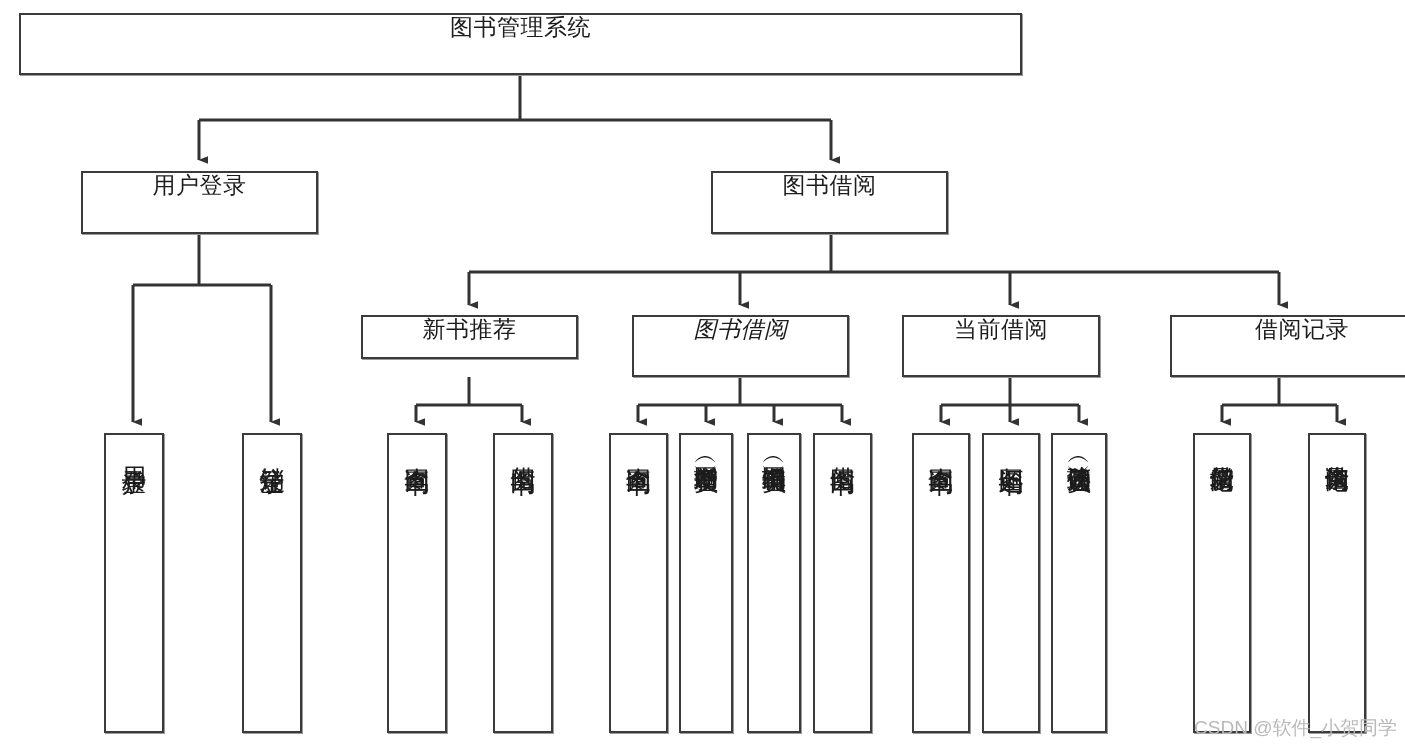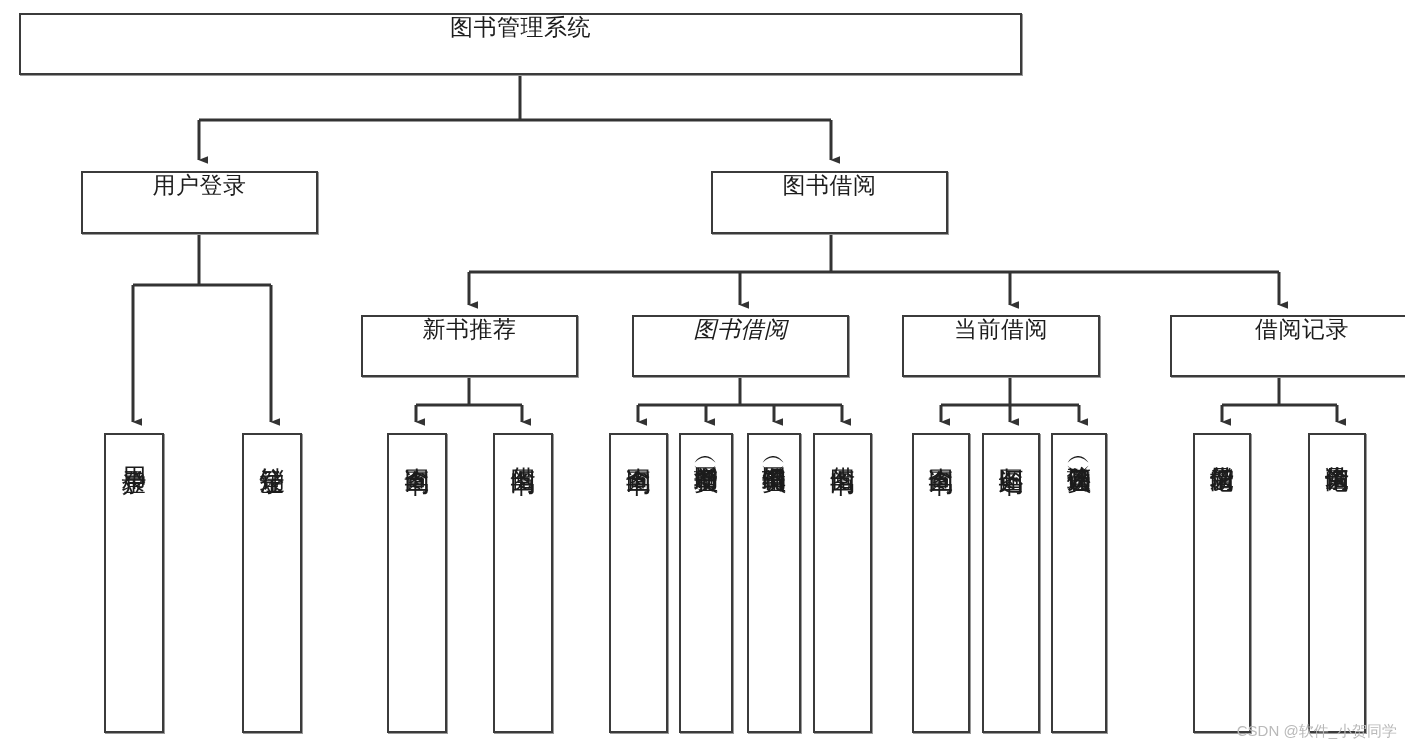--- a/index.html
+++ b/index.html
@@ -61,21 +61,21 @@
     white-space: nowrap;
   }
   .node.vertical.tall-text .node-label {
     font-size: 24px;
     letter-spacing: 0.5px;
   }
   #watermark {
     position: absolute;
     right: 8px;
     bottom: 6px;
-    font-size: 15px;
+    font-size: 19px;
     color: #b9b9b9;
     z-index: 5;
     white-space: nowrap;
     user-select: none;
   }
 </style>
 </head>
 <body>
 
 <div id="diagram-root">
@@ -138,21 +138,21 @@
   </div>
 
   <div class="node horizontal" style="left:81px; top:171px; width:237px; height:63px;">
     <span class="node-label">用户登录</span>
   </div>
 
   <div class="node horizontal" style="left:711px; top:171px; width:237px; height:63px;">
     <span class="node-label">图书借阅</span>
   </div>
 
-  <div class="node horizontal" style="left:361px; top:315px; width:217px; height:62px;">
+  <div class="node horizontal" style="left:361px; top:315px; width:217px; height:44px;">
     <span class="node-label">新书推荐</span>
   </div>
 
   <div class="node horizontal" style="left:632px; top:315px; width:217px; height:62px;font-style:italic;">
     <span class="node-label">图书借阅</span>
   </div>
 
   <div class="node horizontal" style="left:902px; top:315px; width:198px; height:62px;">
     <span class="node-label">当前借阅</span>
   </div>

